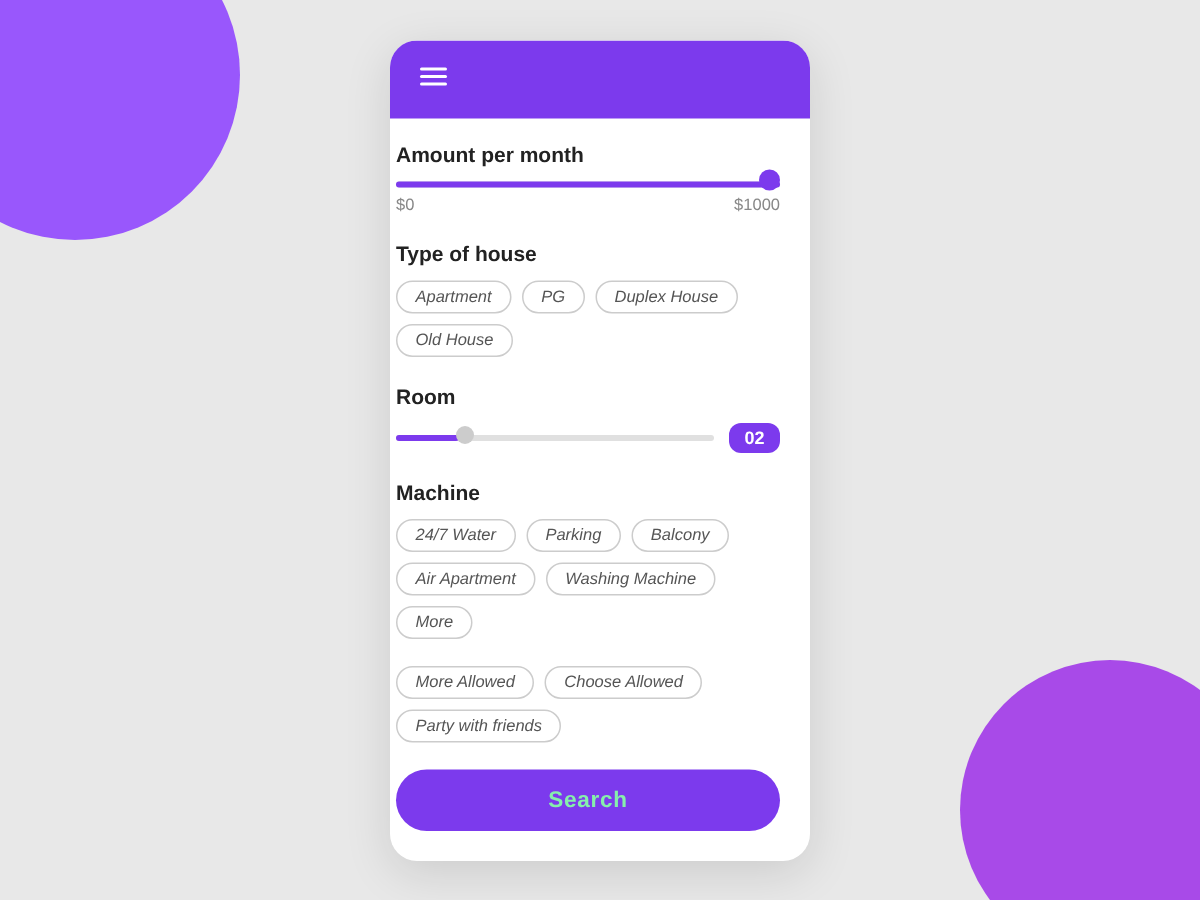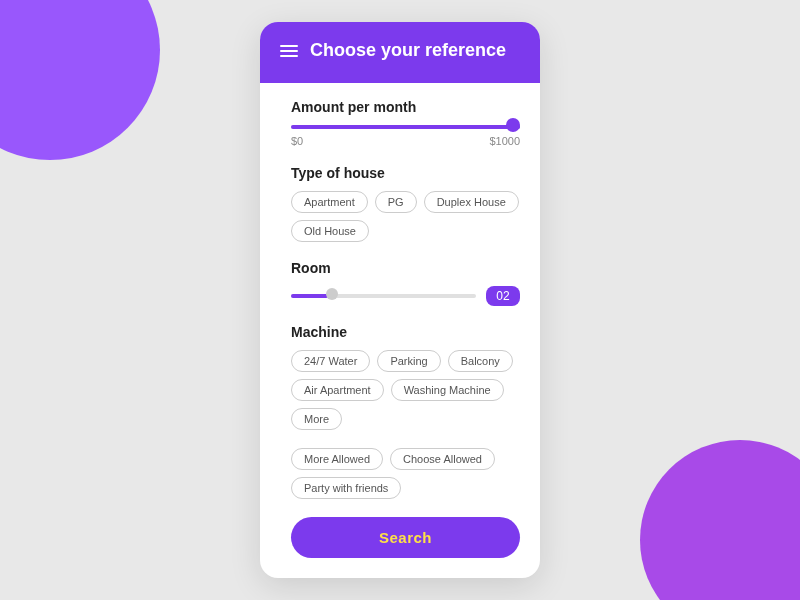--- a/index.html
+++ b/index.html
@@ -75,21 +75,21 @@
     }
 
     .card-header-title {
       color: #fff;
       font-size: 18px;
       font-weight: 600;
     }
 
     
     .card-body {
-      padding: 16px 20px 20px 31px;
+      padding: 16px 20px 20px 4px;
     }
 
     
     .section {
       margin-bottom: 18px;
     }
 
     .section-title {
       font-size: 14px;
       font-weight: 700;
@@ -161,20 +161,21 @@
 
     .pill {
       border: 1px solid #ccc;
       border-radius: 20px;
       padding: 4px 12px;
       font-size: 11px;
       color: #555;
       background: #fff;
       cursor: pointer;
       white-space: nowrap;
+      font-style: italic;
     }
 
     
     .room-slider-row {
       display: flex;
       align-items: center;
       gap: 10px;
     }
 
     .room-slider-wrapper {
@@ -221,31 +222,31 @@
       cursor: pointer;
       margin-top: -4px;
     }
 
     .room-badge {
       background: #7c3aed;
       color: #fff;
       border-radius: 8px;
       padding: 3px 9px;
       font-size: 12px;
-      font-weight: 400;
+      font-weight: 700;
       min-width: 34px;
       text-align: center;
     }
 
     
     .search-btn {
       display: block;
       width: 100%;
       background: #7c3aed;
-      color: #fde047;
+      color: #86efac;
       border: none;
       border-radius: 24px;
       padding: 12px;
       font-size: 15px;
       font-weight: 600;
       cursor: pointer;
       margin-top: 4px;
       letter-spacing: 0.5px;
     }
   </style>
@@ -256,21 +257,20 @@
 <div class="bg-blob-bottom-right"></div>
 
 <div class="card">
 
   <div class="card-header">
     <div class="hamburger-icon">
       <span></span>
       <span></span>
       <span></span>
     </div>
-    <span class="card-header-title">Choose your reference</span>
   </div>
 
   <div class="card-body">
 
     <div class="section">
       <div class="section-title">Amount per month</div>
       <div class="slider-container">
         <div class="slider-track">
           <div class="slider-fill"></div>
         </div>

